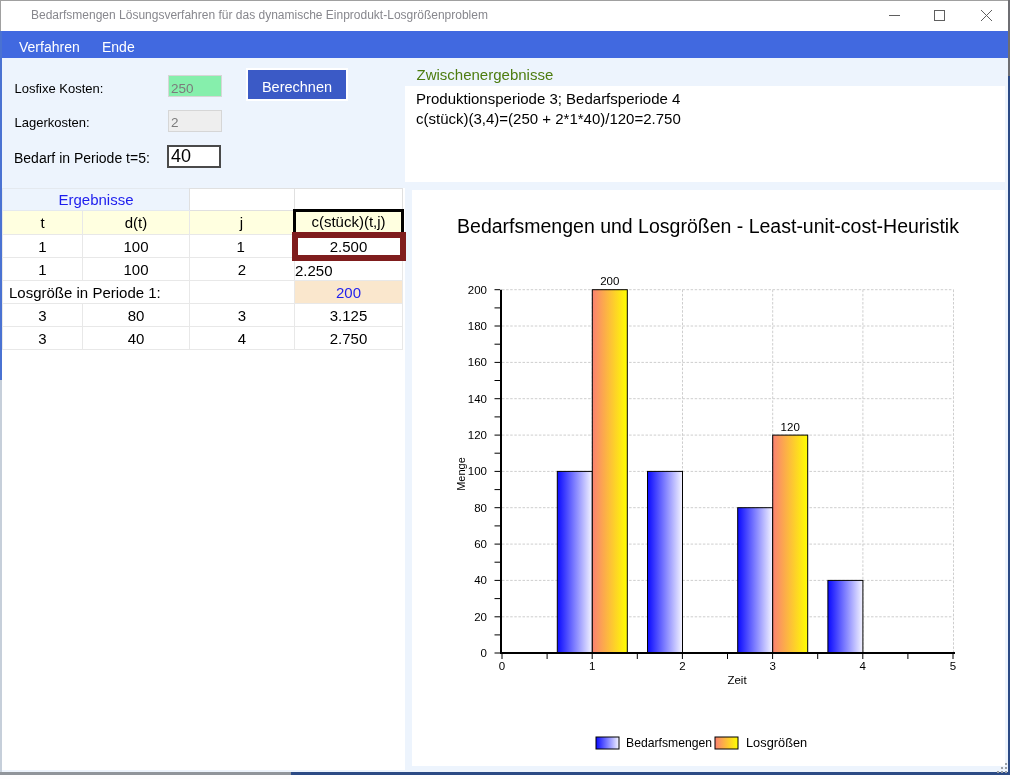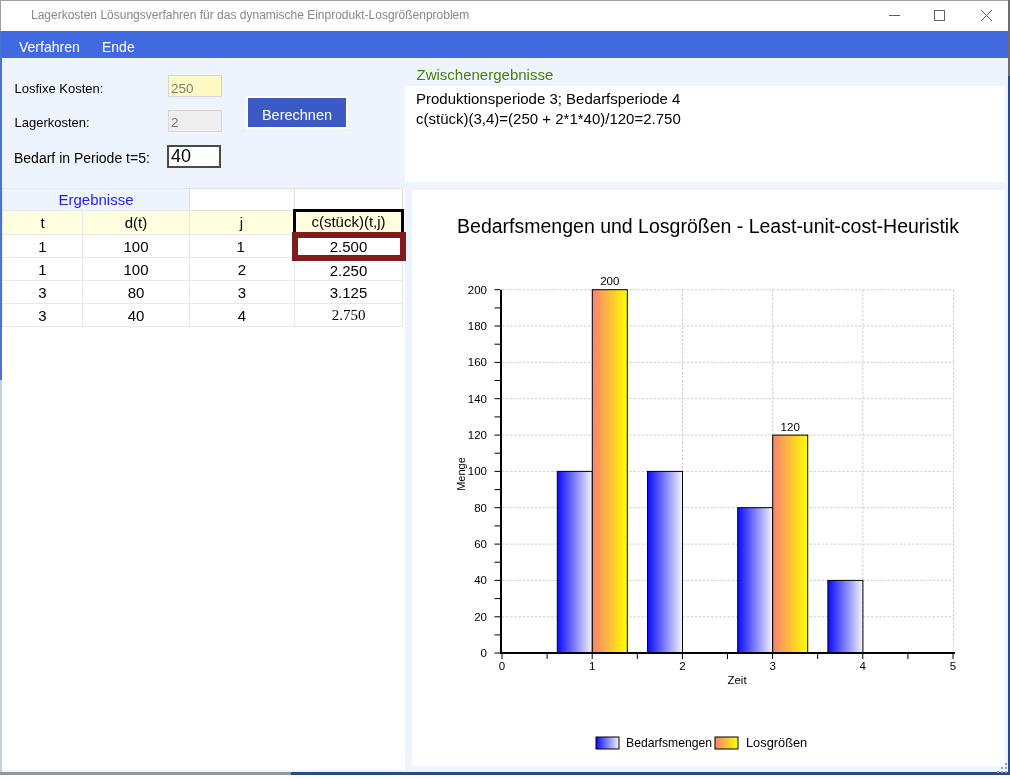--- a/index.html
+++ b/index.html
@@ -4,37 +4,37 @@
 <style>
 * { margin:0; padding:0; box-sizing:border-box; }
 html,body { width:1010px; height:779px; overflow:hidden; }
 body { font-family:"Liberation Sans", sans-serif; position:relative; background:#fff; }
 .abs { position:absolute; }
 </style>
 </head>
 <body>
 
 <div class="abs" style="left:0;top:0;width:1010px;height:31px;background:#fff;border-top:1px solid #a0a0a0;"></div>
-<div class="abs" style="left:31px;top:7.5px;font-size:12px;color:#87878d;">Lagerkosten Lösungsverfahren für das dynamische Einprodukt-Losgrößenproblem</div>
+<div class="abs" style="left:31px;top:7.5px;font-size:12px;color:#87878d;">Bedarfsmengen Lösungsverfahren für das dynamische Einprodukt-Losgrößenproblem</div>
 <svg class="abs" style="left:870px;top:0;width:140px;height:31px" viewBox="0 0 140 31">
   <line x1="19" y1="15.5" x2="30" y2="15.5" stroke="#5f5f5f" stroke-width="1"></line>
   <rect x="64.5" y="10.5" width="10" height="10" fill="none" stroke="#5f5f5f" stroke-width="1"></rect>
   <line x1="111" y1="10" x2="122" y2="21" stroke="#5f5f5f" stroke-width="1"></line>
   <line x1="122" y1="10" x2="111" y2="21" stroke="#5f5f5f" stroke-width="1"></line>
 </svg>
 
 <div class="abs" style="left:0;top:31px;width:1010px;height:27px;background:#4169e0;"></div>
 <div class="abs" style="left:19px;top:39px;font-size:14px;color:#fff;">Verfahren</div>
 <div class="abs" style="left:102px;top:39px;font-size:14px;color:#fff;">Ende</div>
 
 <div class="abs" style="left:0;top:58px;width:1010px;height:714px;background:#edf4fd;"></div>
 
 <div class="abs" style="left:14.5px;top:81px;font-size:13px;color:#000;">Losfixe Kosten:</div>
-<div class="abs" style="left:168px;top:74.5px;width:53.5px;height:22px;background:#fef9c3;border:1px solid #d6d6d6;font-size:13.5px;color:#7b7b7b;padding:6px 0 0 2px;line-height:1;">250</div>
-<div class="abs" style="left:248px;top:70px;width:98px;height:29px;background:#3b5ac6;box-shadow:0 0 0 2px #ffffff;color:#fff;font-size:14.5px;text-align:center;line-height:34px;margin-top:28px;">Berechnen</div>
+<div class="abs" style="left:168px;top:74.5px;width:53.5px;height:22px;background:#86efac;border:1px solid #d6d6d6;font-size:13.5px;color:#7b7b7b;padding:6px 0 0 2px;line-height:1;">250</div>
+<div class="abs" style="left:248px;top:70px;width:98px;height:29px;background:#3b5ac6;box-shadow:0 0 0 2px #ffffff;color:#fff;font-size:14.5px;text-align:center;line-height:34px;">Berechnen</div>
 
 <div class="abs" style="left:14.5px;top:114.5px;font-size:13px;color:#000;">Lagerkosten:</div>
 <div class="abs" style="left:168px;top:110px;width:53.5px;height:22px;background:#eeeeee;border:1px solid #d6d6d6;font-size:13.5px;color:#7b7b7b;padding:4.5px 0 0 2px;line-height:1;">2</div>
 
 <div class="abs" style="left:14px;top:150px;font-size:14px;color:#000;">Bedarf in Periode t=5:</div>
 <div class="abs" style="left:166.5px;top:144.5px;width:54.5px;height:23.5px;background:#fff;border:2px solid #4a4a4a;font-size:18px;color:#000;padding:0.5px 0 0 2.5px;line-height:1;">40</div>
 
 <div class="abs" style="left:2px;top:188px;width:402.5px;height:582px;background:#fff;"></div>
 
 <div class="abs" style="left:2px;top:188px;width:400px;">
@@ -60,33 +60,38 @@
   <tr style="height:23px;background:#fff;">
     <td style="border:1px solid #e8e8e8;text-align:center;">1</td>
     <td style="border:1px solid #e8e8e8;text-align:center;">100</td>
     <td style="border:1px solid #e8e8e8;text-align:center;">1</td>
     <td style="border:6px solid #7f1d1d;text-align:center;">2.500</td>
   </tr>
   <tr style="height:23px;background:#fff;">
     <td style="border:1px solid #e8e8e8;text-align:center;">1</td>
     <td style="border:1px solid #e8e8e8;text-align:center;">100</td>
     <td style="border:1px solid #e8e8e8;text-align:center;">2</td>
-    <td style="border:1px solid #e8e8e8;text-align:center;">2.250</td>
+    <td style="border:1px solid #e8e8e8;">2.250</td>
+  </tr>
+  <tr style="height:23px;background:#fff;">
+    <td colspan="2" style="border:1px solid #e8e8e8;text-align:left;padding-left:6px;">Losgröße in Periode 1:</td>
+    <td style="border:1px solid #e8e8e8;"></td>
+    <td style="border:1px solid #e8e8e8;background:#fae7cd;text-align:center;color:#1f1fee;">200</td>
   </tr>
   <tr style="height:23px;background:#fff;">
     <td style="border:1px solid #e8e8e8;text-align:center;">3</td>
     <td style="border:1px solid #e8e8e8;text-align:center;">80</td>
     <td style="border:1px solid #e8e8e8;text-align:center;">3</td>
     <td style="border:1px solid #e8e8e8;text-align:center;">3.125</td>
   </tr>
   <tr style="height:23px;background:#fff;">
     <td style="border:1px solid #e8e8e8;text-align:center;">3</td>
     <td style="border:1px solid #e8e8e8;text-align:center;">40</td>
     <td style="border:1px solid #e8e8e8;text-align:center;">4</td>
-    <td style="border:1px solid #e8e8e8;text-align:center;font-family:Liberation Serif, serif;">2.750</td>
+    <td style="border:1px solid #e8e8e8;text-align:center;">2.750</td>
   </tr>
 </tbody>
     </table>
 </div>
 
 <div class="abs" style="left:416.5px;top:67.3px;font-size:15px;color:#4d7c0f;line-height:1;">Zwischenergebnisse</div>
 <div class="abs" style="left:405px;top:86px;width:600px;height:96px;background:#fff;"></div>
 <div class="abs" style="left:416px;top:91px;font-size:15px;color:#000;line-height:1;">Produktionsperiode 3; Bedarfsperiode 4</div>
 <div class="abs" style="left:416px;top:111px;font-size:15px;color:#000;line-height:1;">c(stück)(3,4)=(250 + 2*1*40)/120=2.750</div>
 

